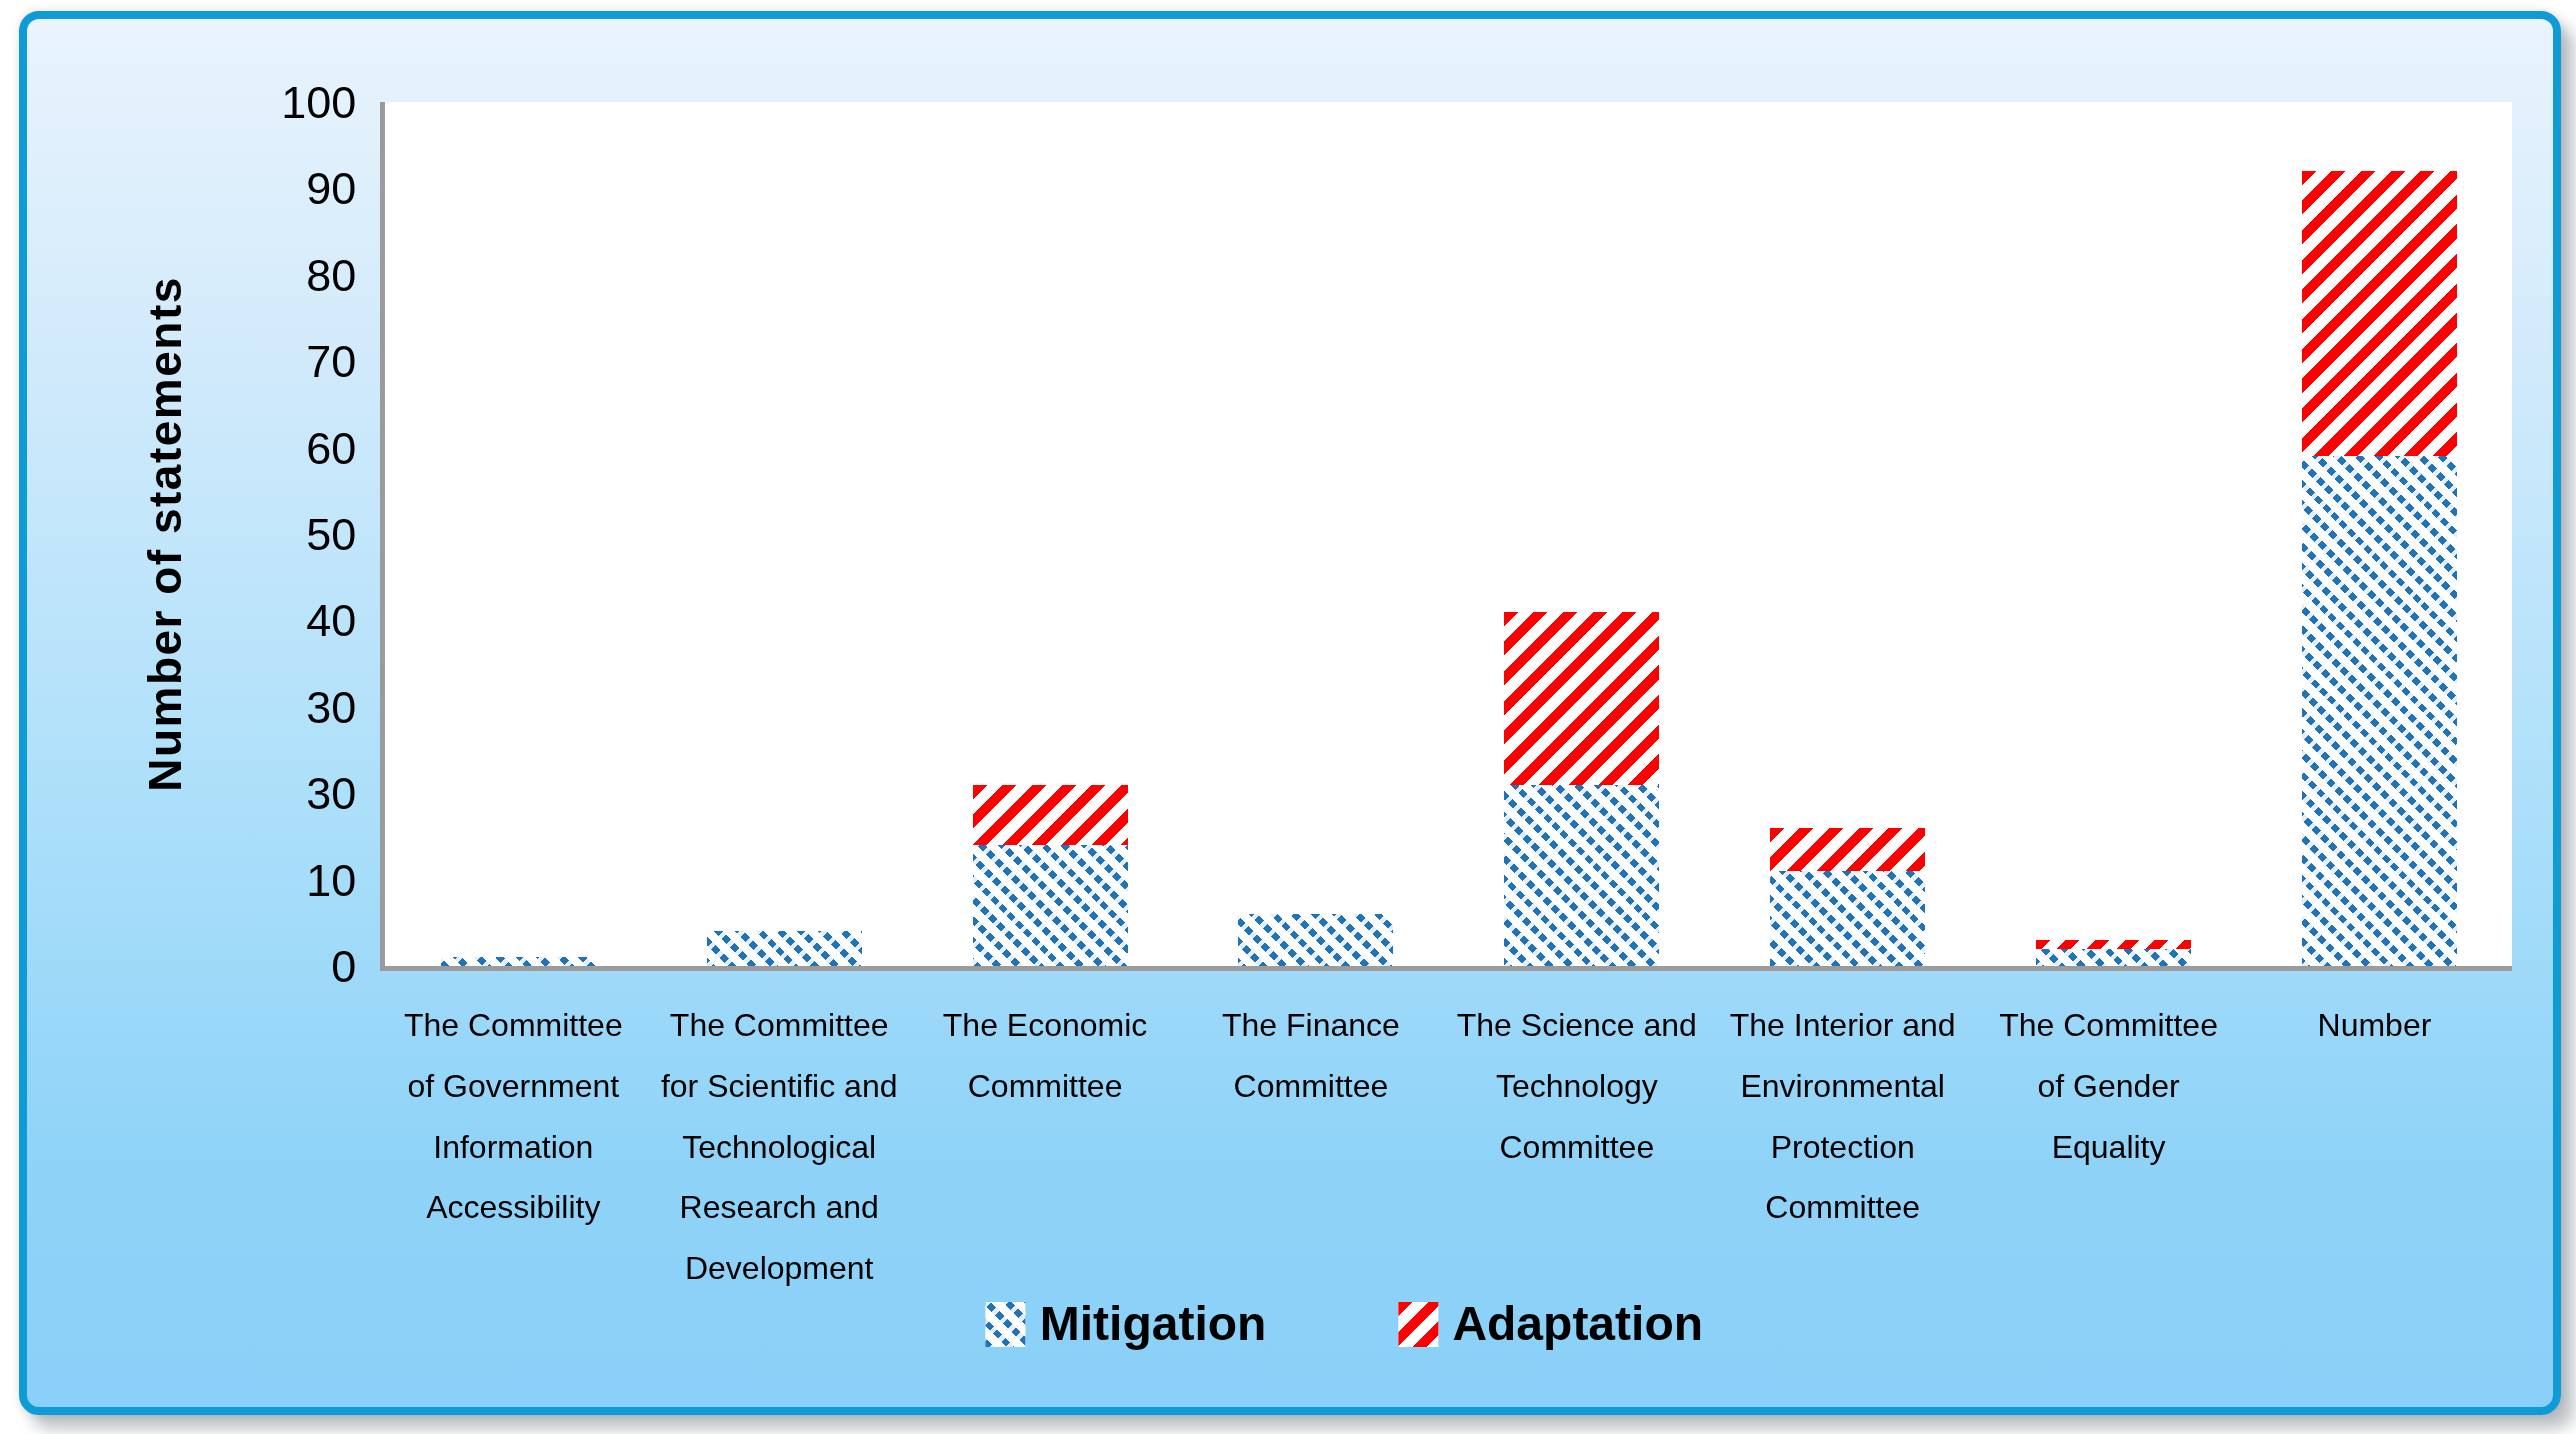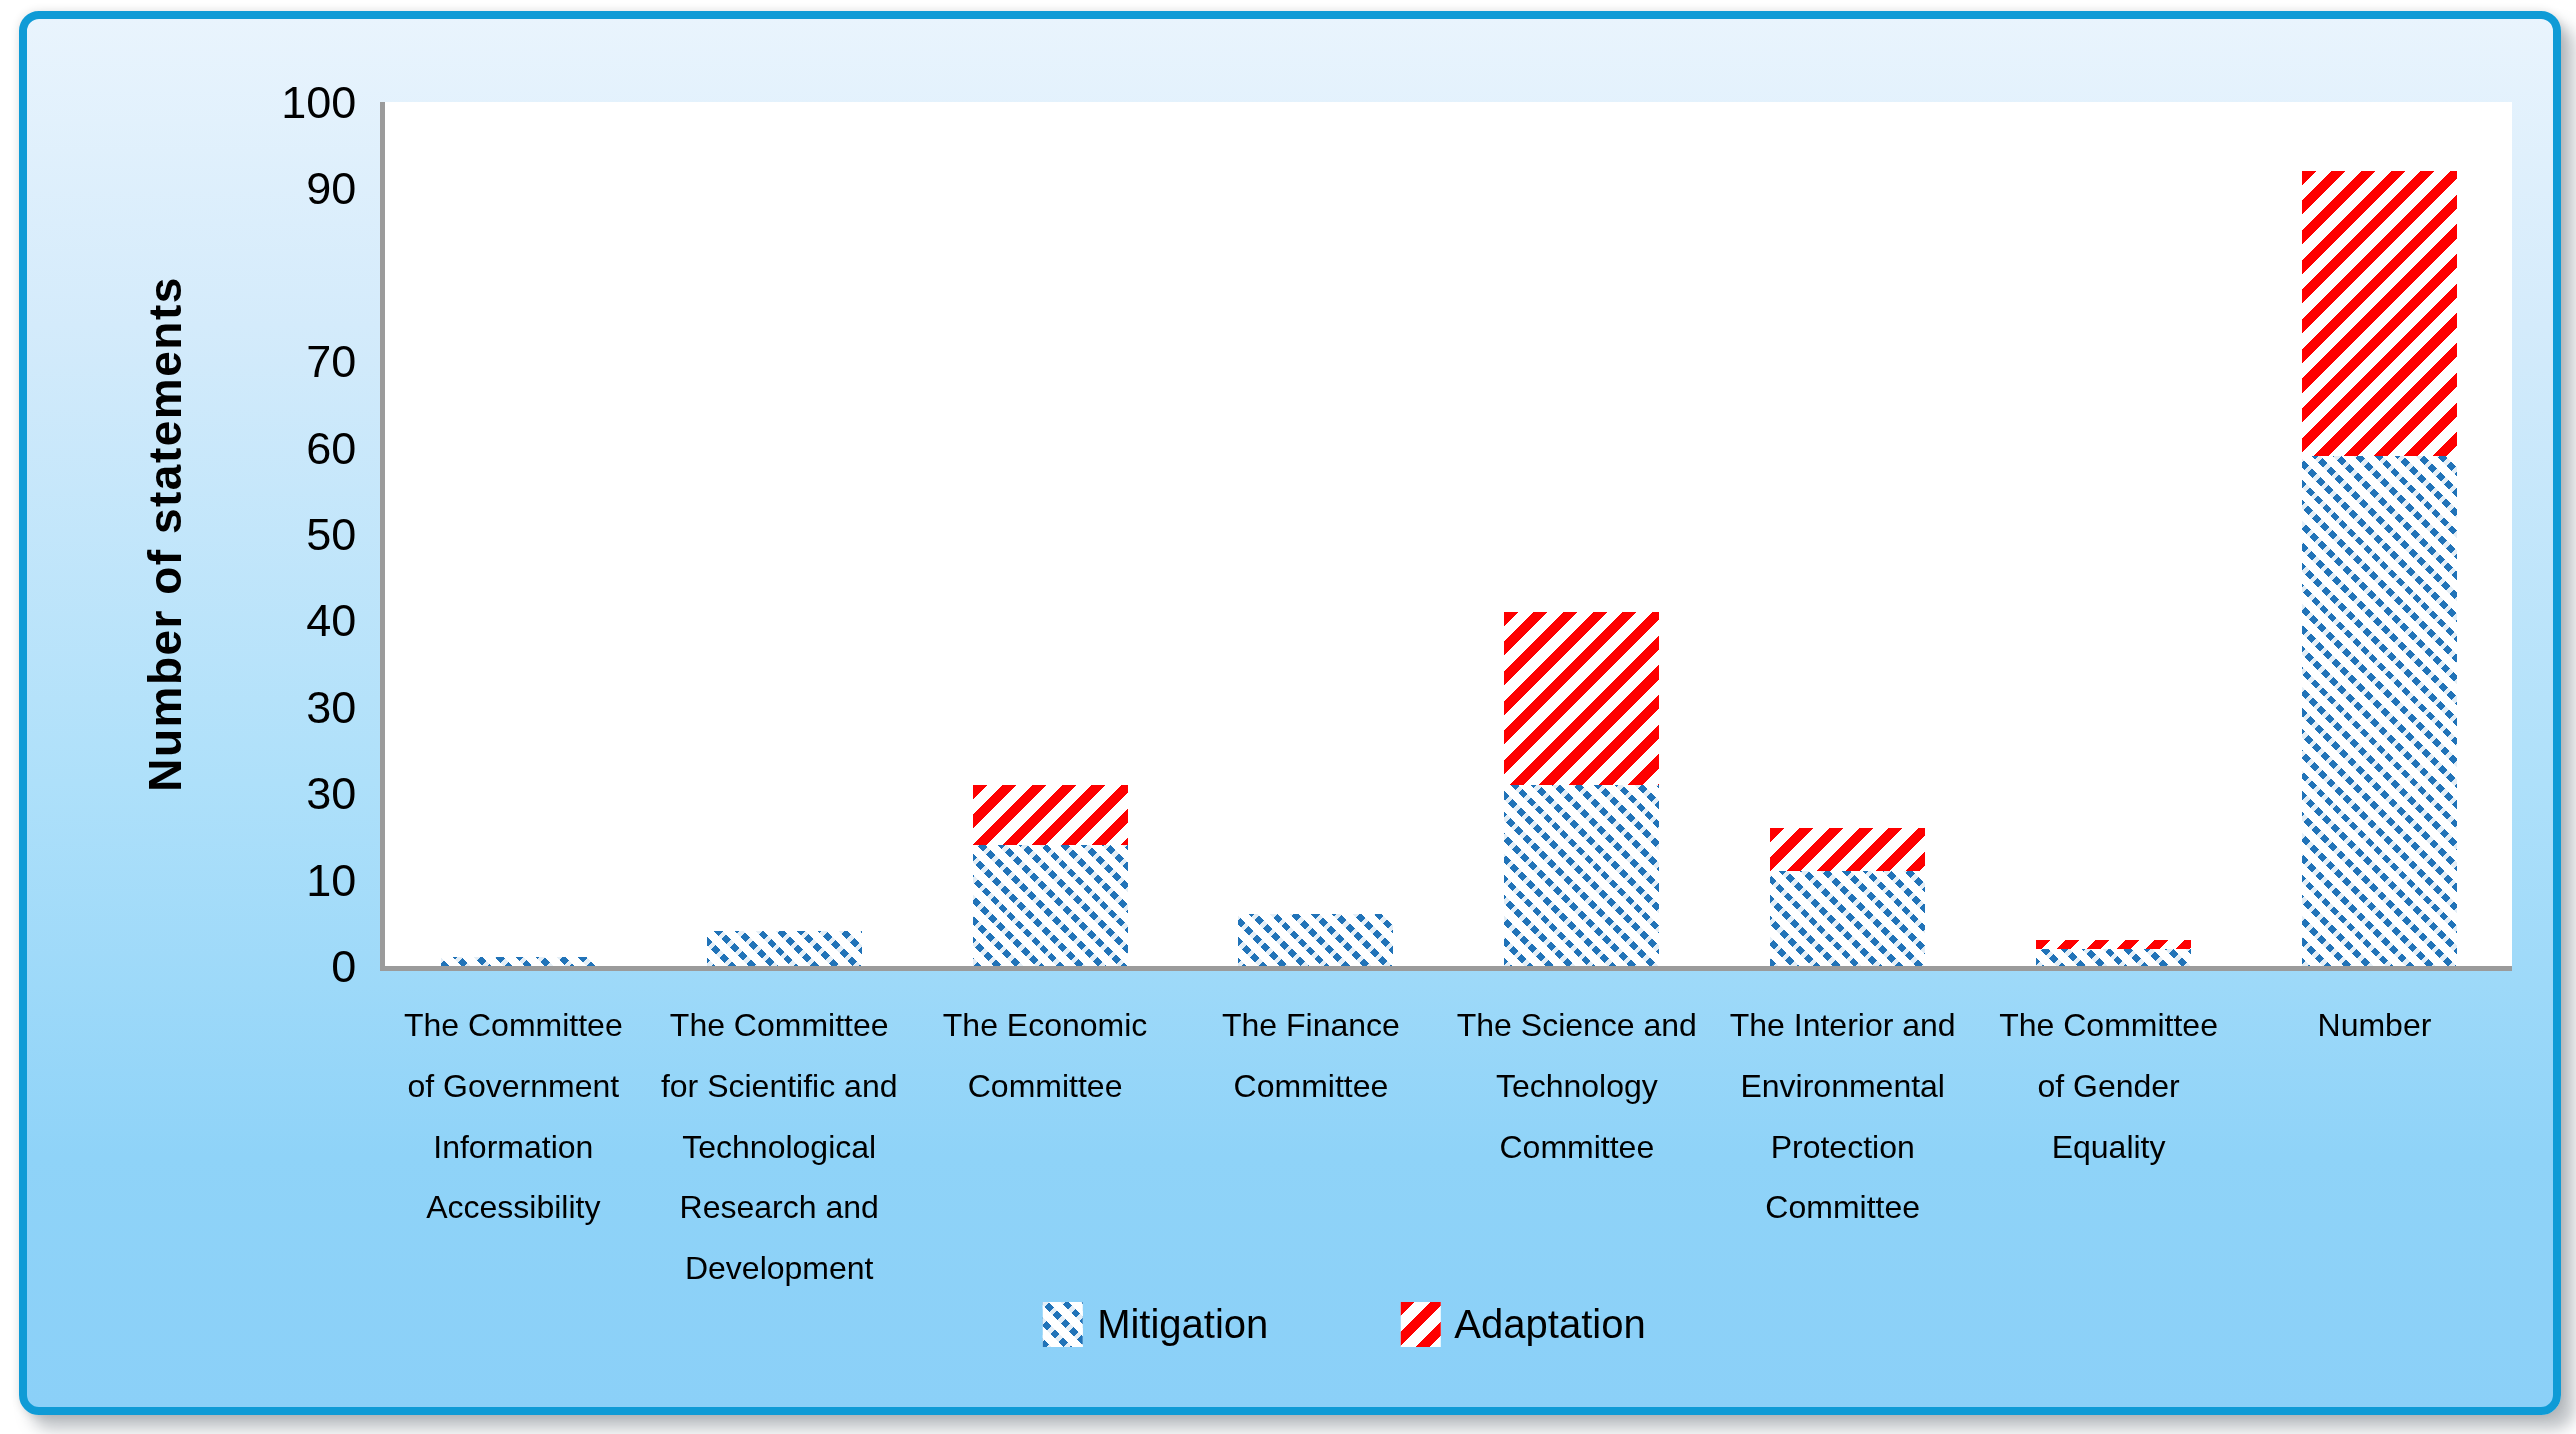--- a/index.html
+++ b/index.html
@@ -50,37 +50,38 @@
     flex:1 1 0;text-align:center;font-size:32px;line-height:1.9;
     white-space:pre-line;padding:0 4.6px;box-sizing:border-box;
   }
   
   .legend{
     position:absolute;left:1317px;top:1280px;transform:translateX(-50%);
     display:flex;align-items:center;gap:132px;
   }
   .legend-item{display:flex;align-items:center;gap:14px;}
   .legend-swatch{width:40px;height:45px;flex:0 0 auto;}
-  .legend-label{font-size:40px;line-height:50px;}
+  .legend-label{font-size:48px;line-height:50px;font-weight:bold;}
 </style>
 </head>
 <body>
 
 <div class="frame">
   <div class="y-title">Number of statements</div>
 
   <div class="y-ticks">
       <div class="y-tick" style="bottom: 0px;">0</div>
       <div class="y-tick" style="bottom: 86px;">10</div>
       <div class="y-tick" style="bottom: 173px;">30</div>
       <div class="y-tick" style="bottom: 259px;">30</div>
       <div class="y-tick" style="bottom: 346px;">40</div>
       <div class="y-tick" style="bottom: 432px; padding-left: 48px;">50</div>
       <div class="y-tick" style="bottom: 518px;">60</div>
       <div class="y-tick" style="bottom: 605px; padding-left: 20px;">70</div>
+      <div class="y-tick" style="bottom: 691px;">80</div>
       <div class="y-tick" style="bottom: 778px;">90</div>
       <div class="y-tick" style="bottom: 864px;">100</div>
     </div>
 
   <div class="plot-area">
     <div class="bars">
         <div class="bar-slot">
           <div class="bar">
             <div class="seg pat-mitigation" style="height: 8.6px;"></div>
           </div>

